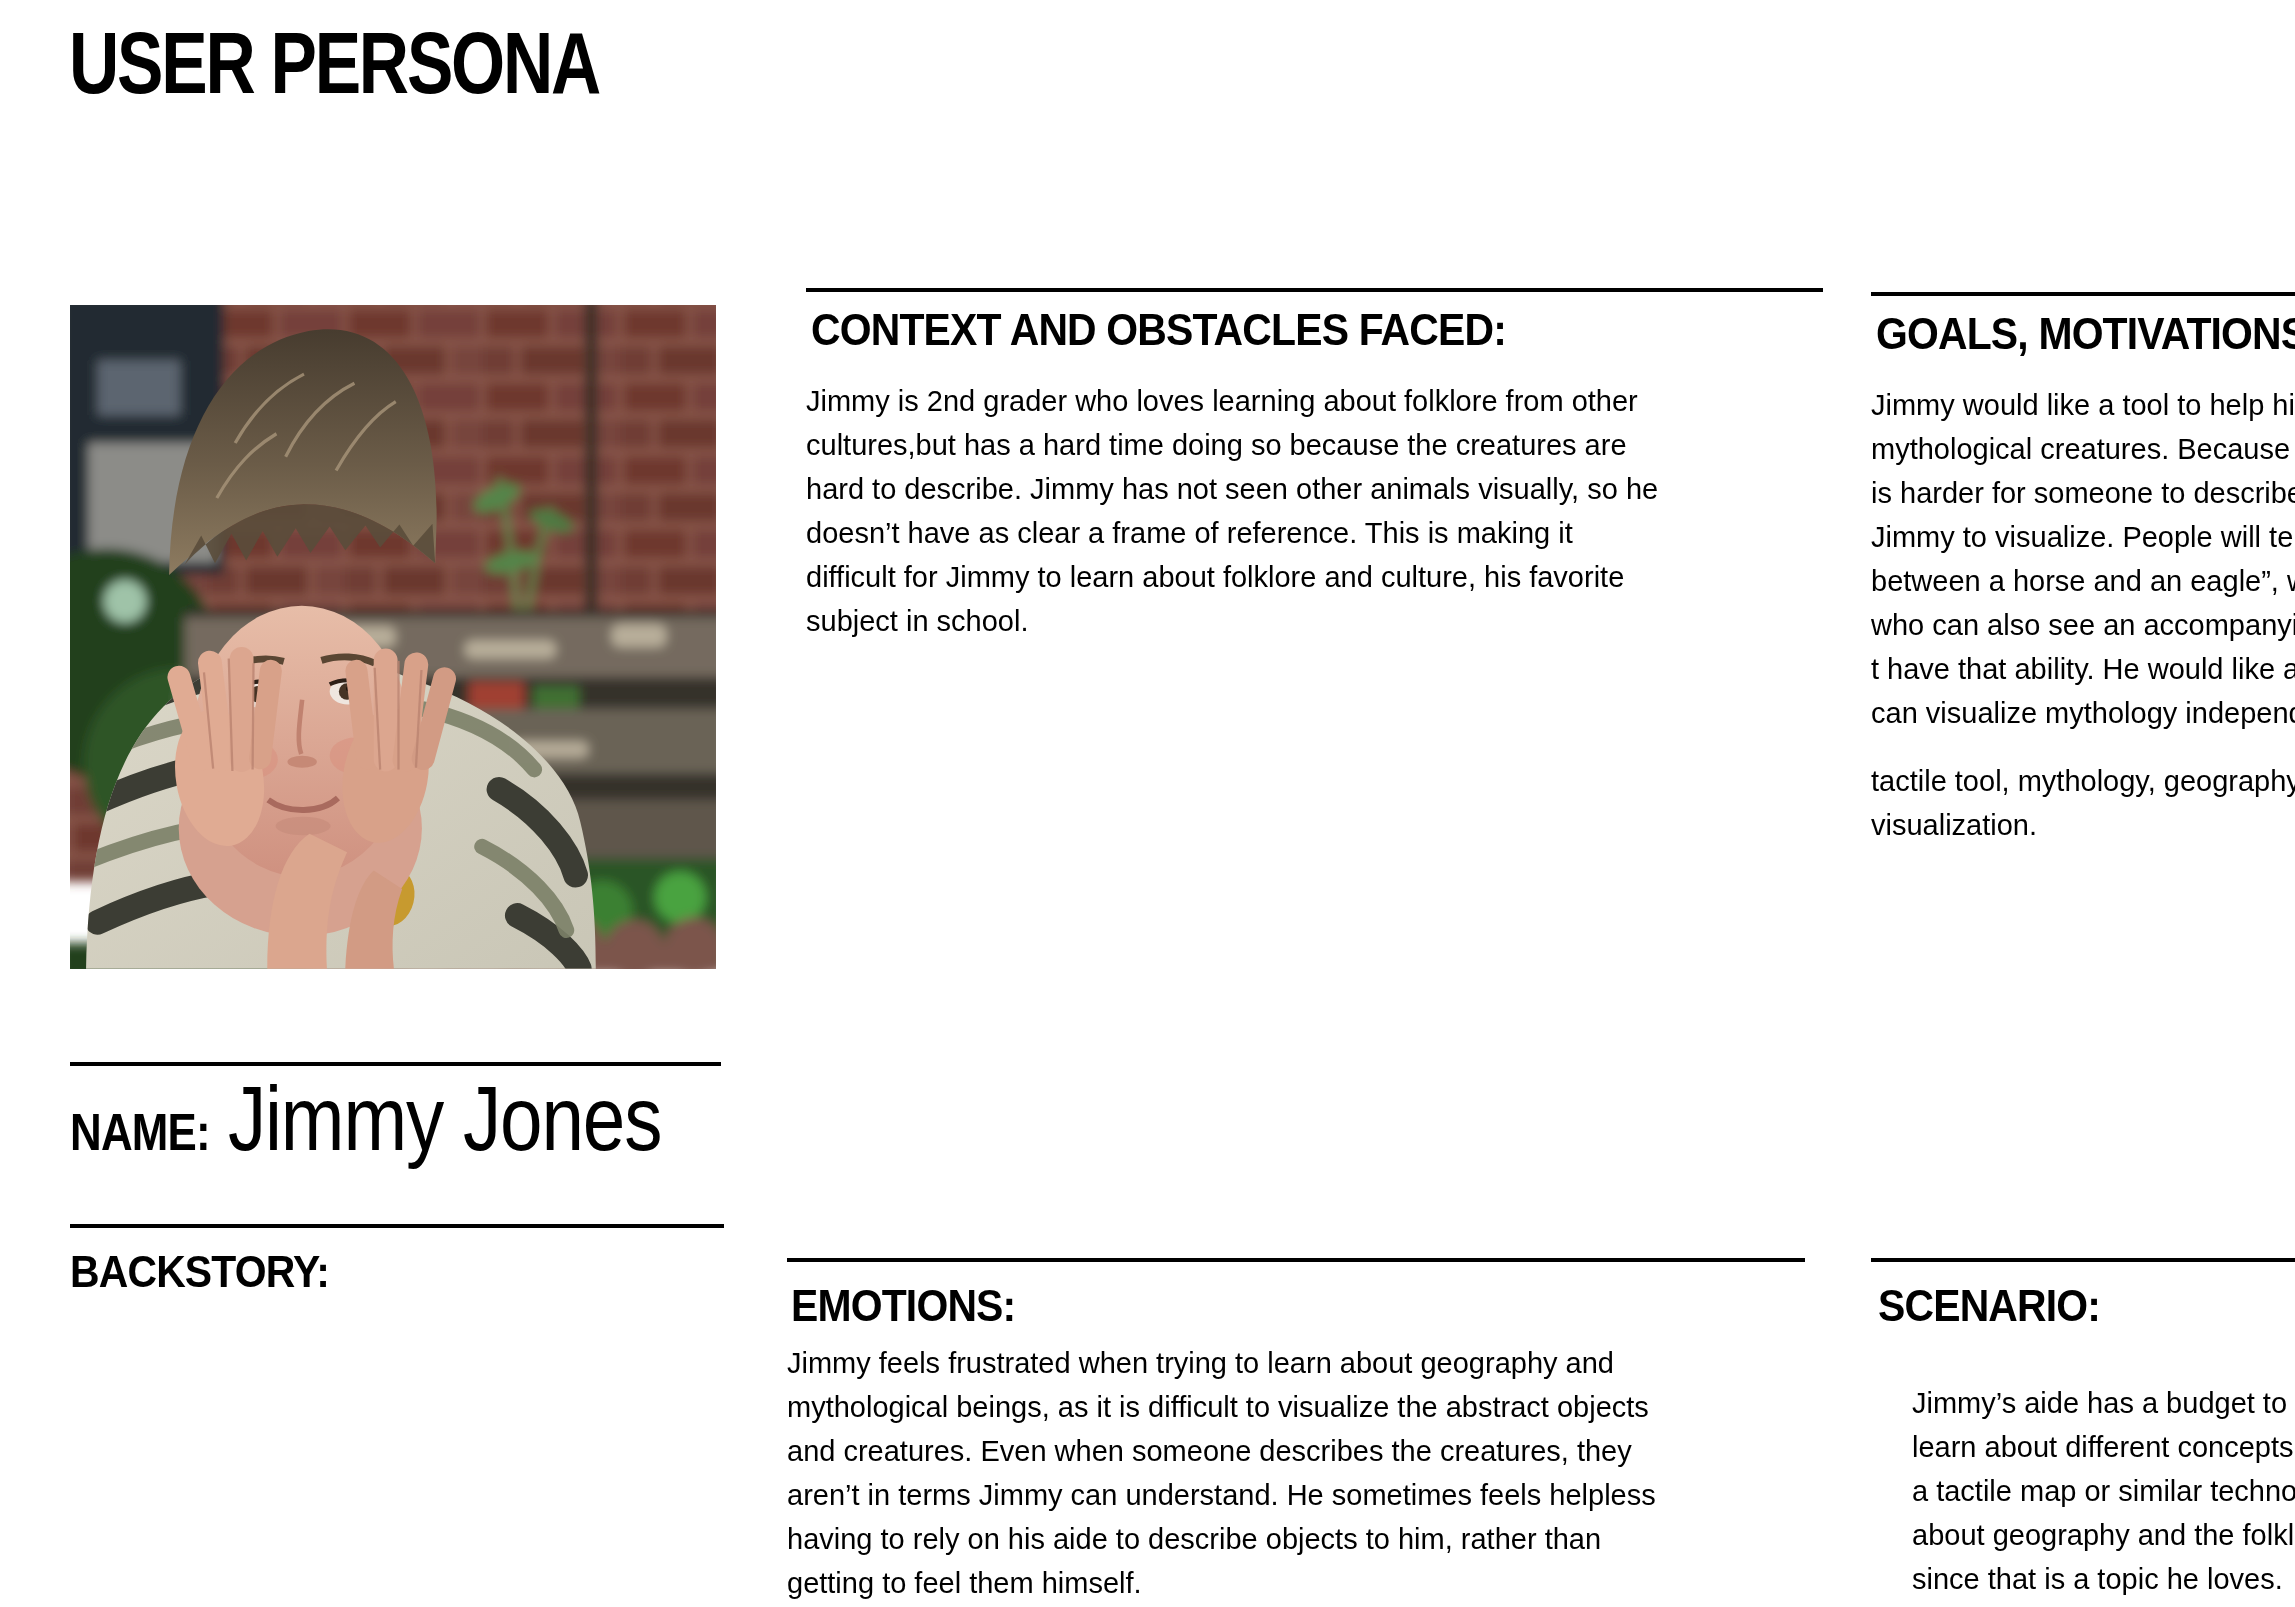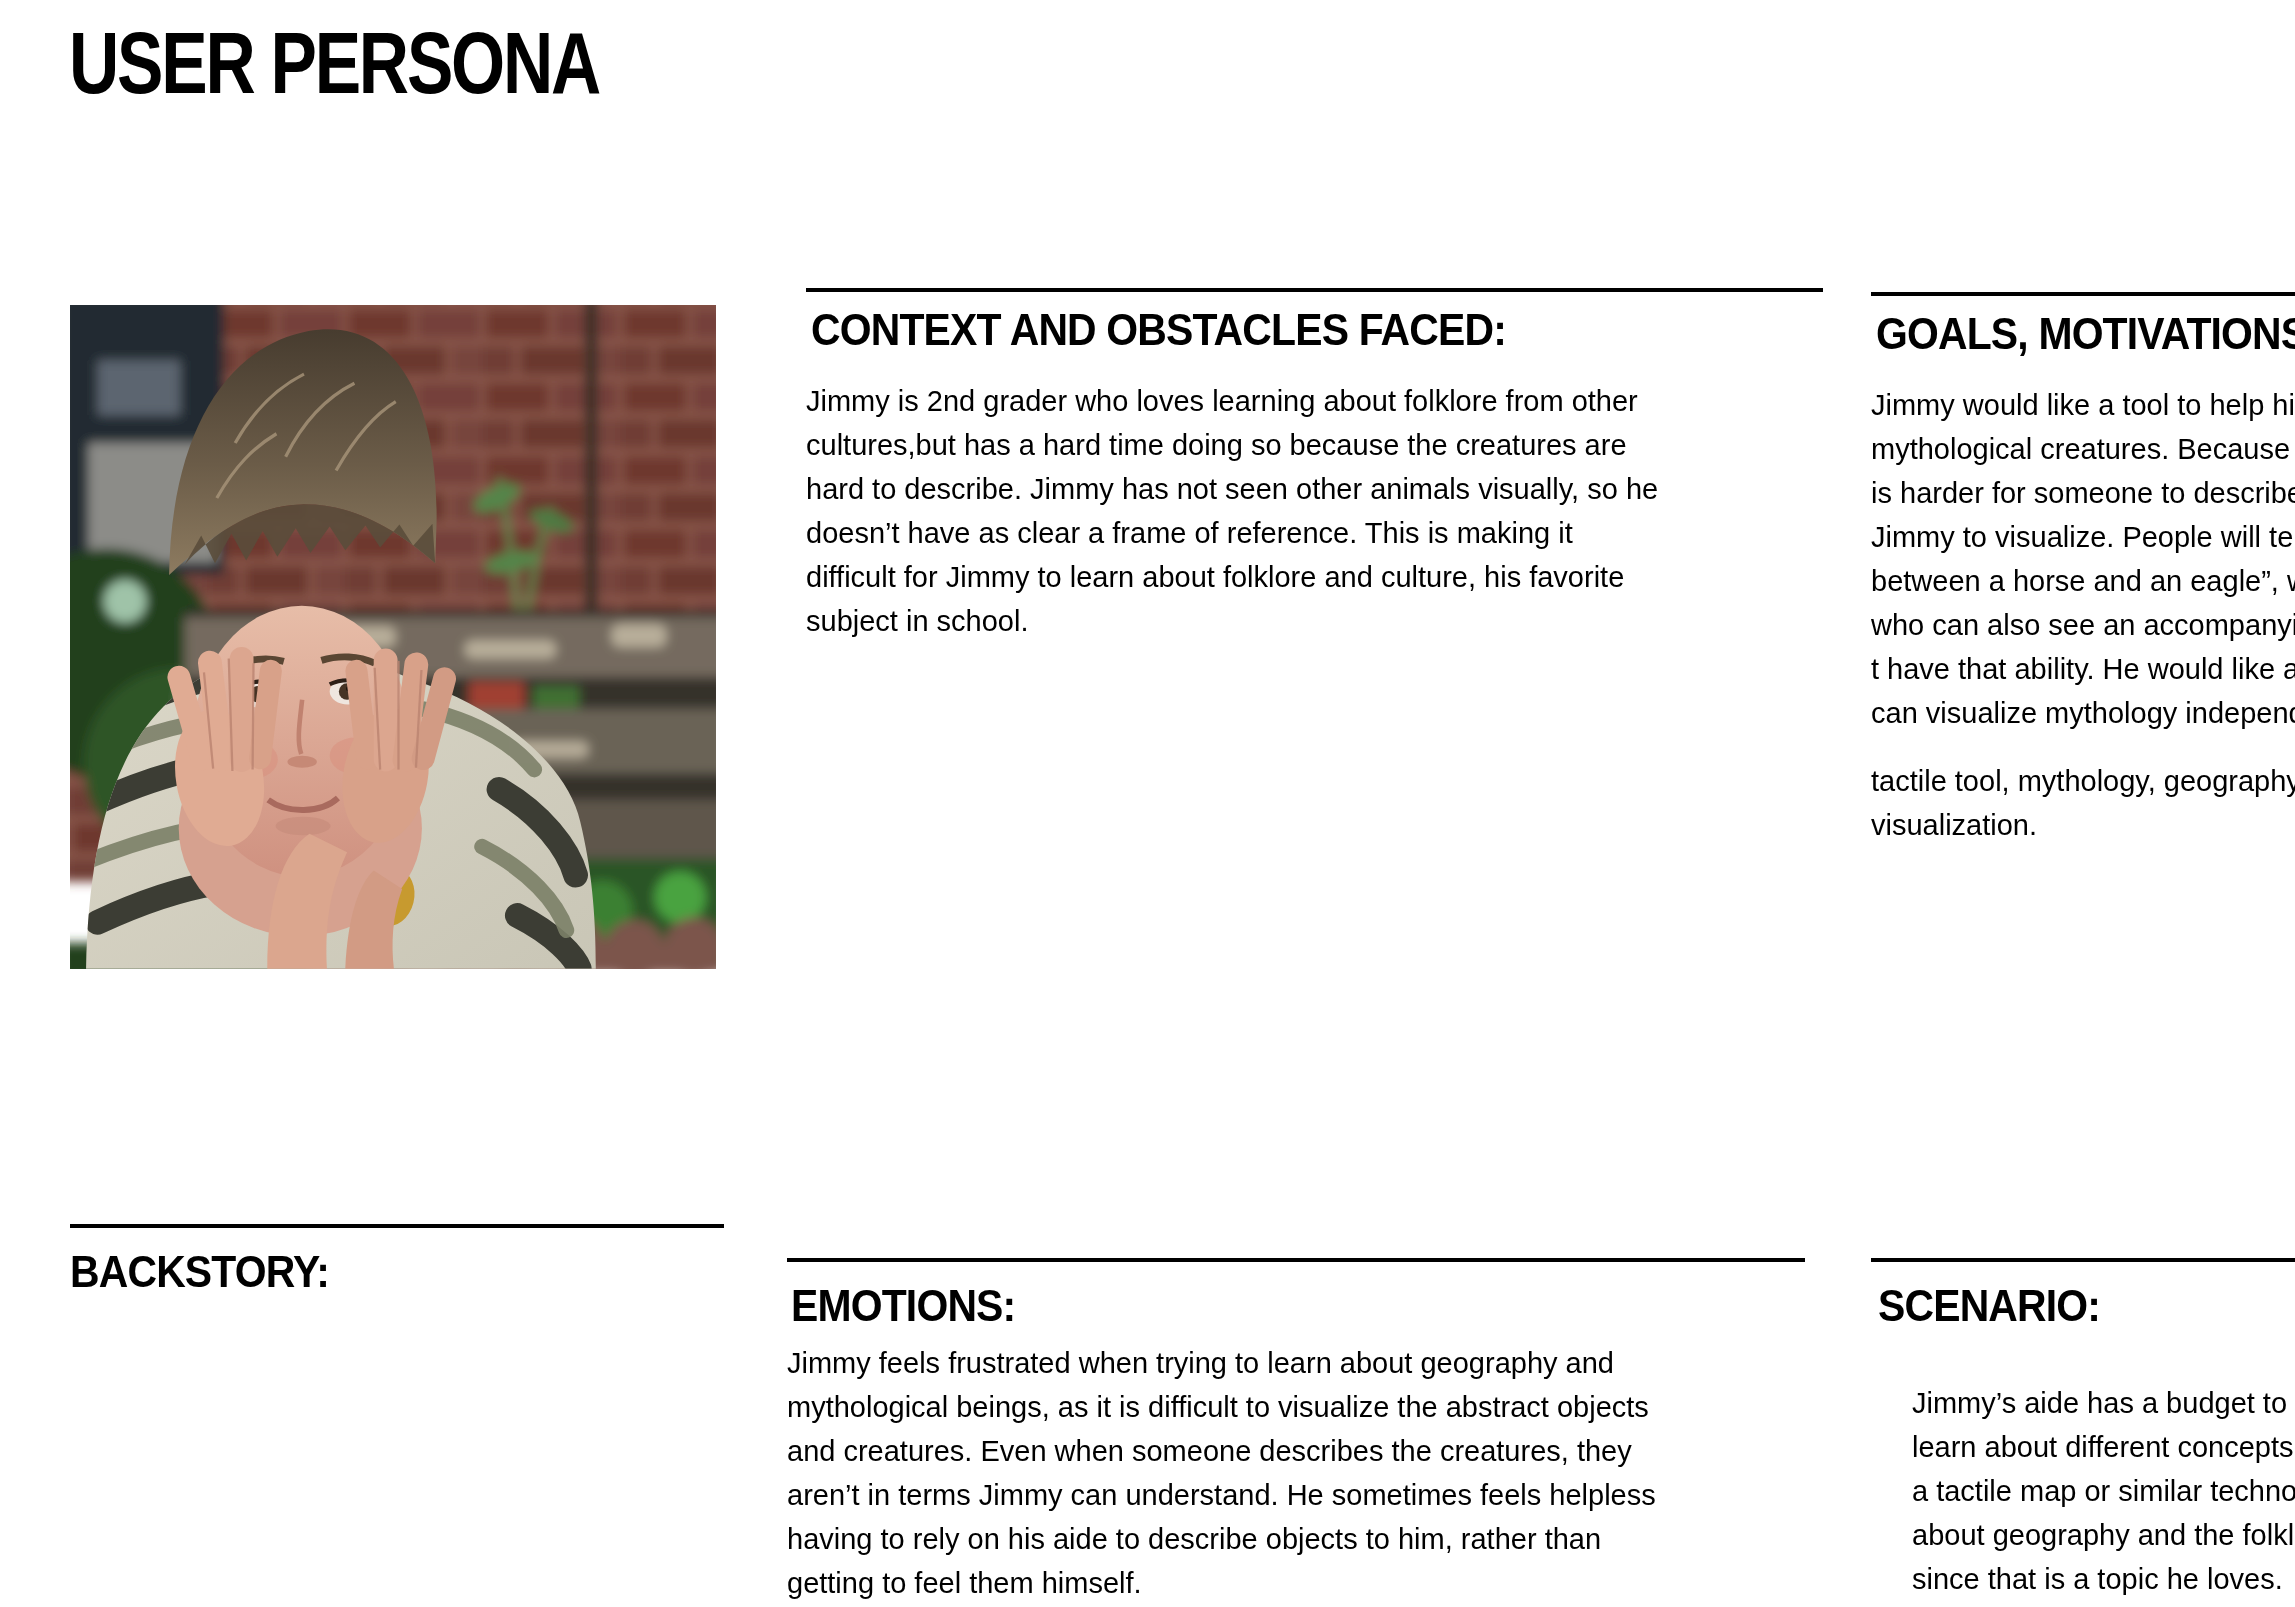--- a/index.html
+++ b/index.html
@@ -243,20 +243,27 @@
 is harder for someone to describe them to Jimmy and for
 Jimmy to visualize. People will tell him “Oh, it looks like a cross
 between a horse and an eagle”, which would work for those
 who can also see an accompanying picture, but Jimmy doesn’
 t have that ability. He would like a visualization tool so that he
 can visualize mythology independently and effectively.</p>
     <p class="body-txt keywords">tactile tool, mythology, geography, independence,
 visualization.</p>
   </div>
 
+  <div class="abs" id="name-sec">
+    <div class="rule" style="width:651px"></div>
+    <div class="row">
+      <span class="name-lbl">NAME:</span>
+      <span class="persona-name">Jimmy Jones</span>
+    </div>
+  </div>
 
   <div class="abs" id="col-backstory">
     <div class="rule"></div>
     <h2 class="sec-head">BACKSTORY:</h2>
   </div>
 
   <div class="abs" id="col-emotions">
     <div class="rule"></div>
     <h2 class="sec-head">EMOTIONS:</h2>
     <p class="body-txt">Jimmy feels frustrated when trying to learn about geography and

